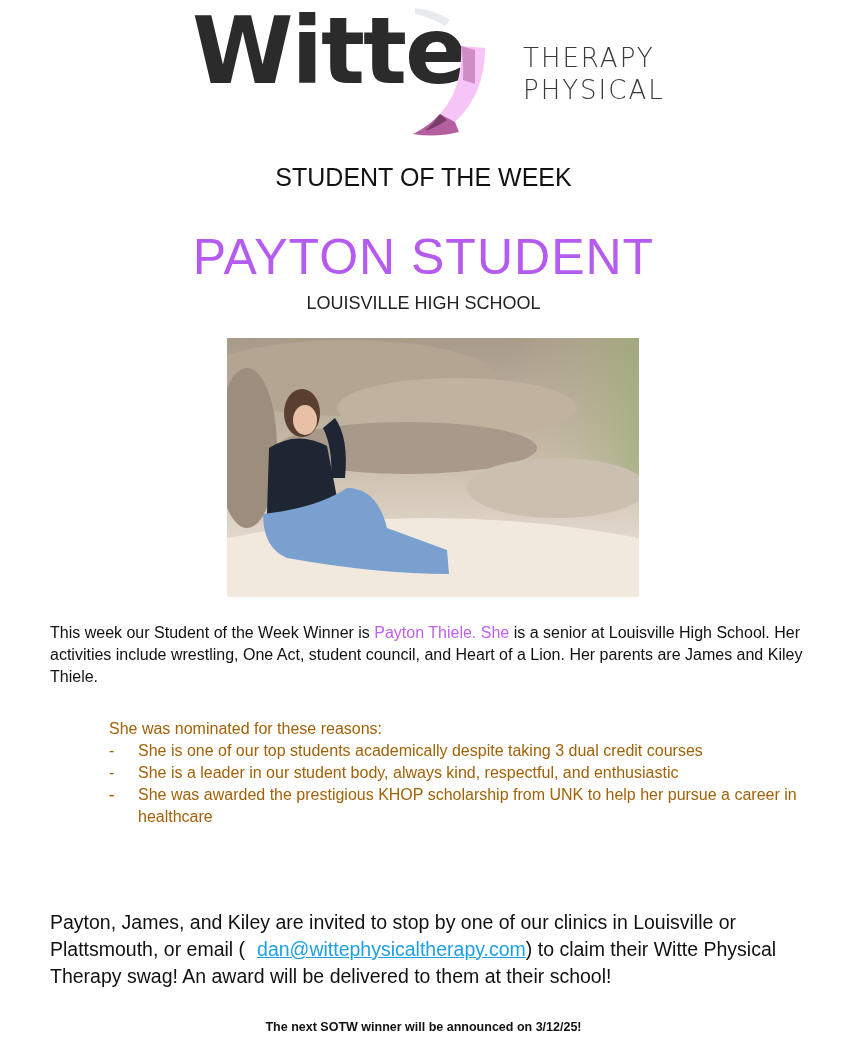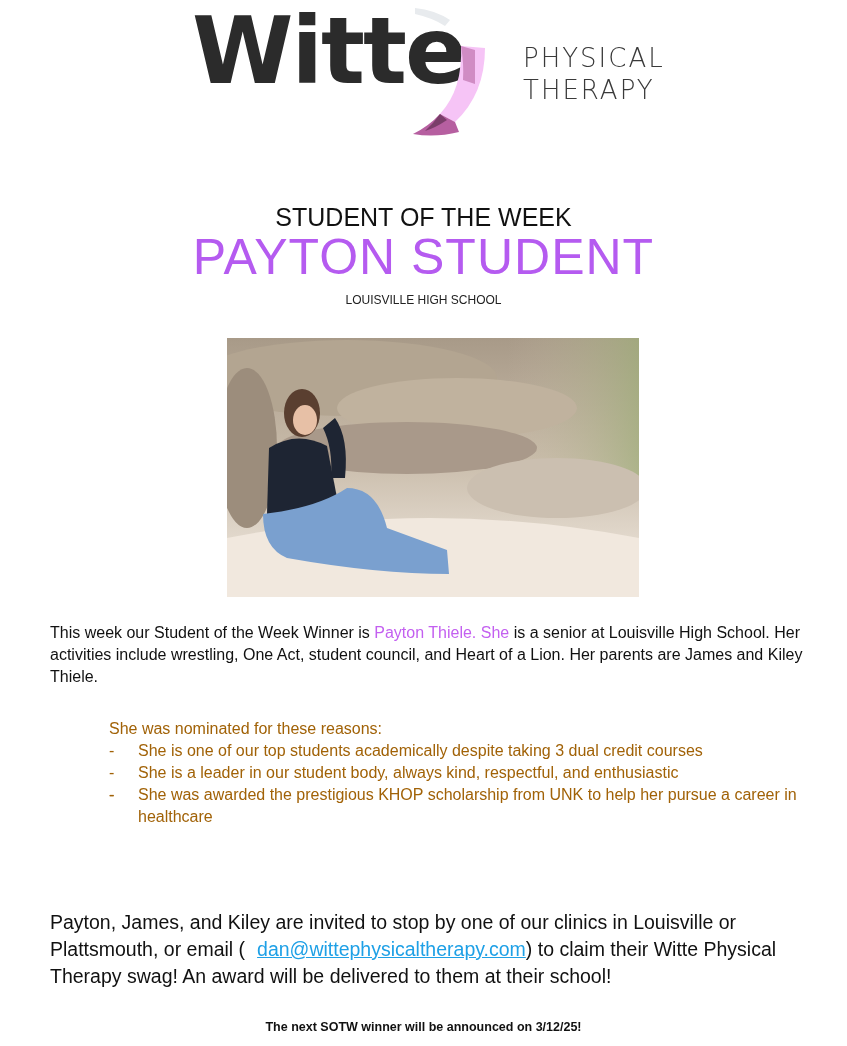--- a/index.html
+++ b/index.html
@@ -7,25 +7,25 @@
            font-family: "Liberation Sans", "DejaVu Sans", sans-serif; color: #111; }
     .logo { position: absolute; left: 190px; top: 4px; width: 500px; height: 134px; }
     .logo-word { position: absolute; left: 2px; top: 2px; font-family: "DejaVu Sans", sans-serif;
                  font-weight: 700; font-size: 92px; letter-spacing: -2px; color: #2b2b2b;
                  line-height: 1; -webkit-text-stroke: 0px; }
     .logo-arc { position: absolute; left: 205px; top: 0px; width: 110px; height: 134px; }
     .logo-tag { position: absolute; left: 333px; top: 38px; font-family: "DejaVu Sans", sans-serif;
                 font-weight: 300; font-size: 26px; line-height: 32px; letter-spacing: 2px; color: #3a3a3a; }
     .logo-tag div { white-space: nowrap; }
     .sotw { position: absolute; left: 0; width: 847px; top: 163px; text-align: center;
-            font-size: 25px; color: #111; letter-spacing: 0px; margin-top: 40px; }
+            font-size: 25px; color: #111; letter-spacing: 0px; }
     .name { position: absolute; left: 0; width: 847px; top: 228px; text-align: center;
             font-size: 50px; color: #b55bf0; letter-spacing: 1px; }
     .school { position: absolute; left: 0; width: 847px; top: 293px; text-align: center;
-              font-size: 12px; color: #222; }
+              font-size: 18px; color: #222; }
     .photo { position: absolute; left: 227px; top: 338px; width: 412px; height: 259px; overflow: hidden;
              background: linear-gradient(180deg, #b9ab9a 0%, #cfc3b2 35%, #ddd2c4 60%, #efe6dc 100%); }
     .photo svg { display: block; }
     .para { position: absolute; left: 50px; top: 622px; width: 760px; font-size: 16px; line-height: 22px; color: #111; }
     .pink { color: #c35ff0; }
     .reasons { position: absolute; left: 109px; top: 718px; width: 700px; font-size: 16px; line-height: 22px; color: #a16207; }
     .reasons ul { list-style: none; margin: 0; padding: 0; }
     .reasons li { position: relative; padding-left: 29px; }
     .reasons li .dash { position: absolute; left: 0; top: 0; }
     .claim { position: absolute; left: 50px; top: 909px; width: 760px; font-size: 19.5px; line-height: 27px; color: #111; }
@@ -39,22 +39,22 @@
 <div class="logo">
   <div class="logo-word">Witte</div>
   <svg class="logo-arc" viewBox="0 0 110 134" width="110" height="134">
     <path d="M20 4 Q40 6 55 16 L50 22 Q38 14 20 10 Z" fill="#e8ebee"></path>
     <path d="M66 42 L90 44 Q90 90 60 118 L45 110 Q68 85 66 42 Z" fill="#f6c4f6"></path>
     <path d="M66 42 L80 46 L80 80 L68 76 Q69 60 66 42 Z" fill="#d08cc4"></path>
     <path d="M45 110 L60 118 L64 128 Q40 134 18 130 Q34 122 45 110 Z" fill="#b65fa0"></path>
     <path d="M45 110 L52 116 Q40 124 30 127 Q38 120 45 110 Z" fill="#7a3e6a"></path>
   </svg>
   <div class="logo-tag">
+    <div>THERAPY</div>
     <div>PHYSICAL</div>
-    <div>THERAPY</div>
   </div>
 </div>
 
 <div class="sotw">STUDENT OF THE WEEK</div>
 <div class="name">PAYTON STUDENT</div>
 <div class="school">LOUISVILLE HIGH SCHOOL</div>
 
 <div class="photo">
   <svg width="412" height="259" viewBox="0 0 412 259">
     <defs>

